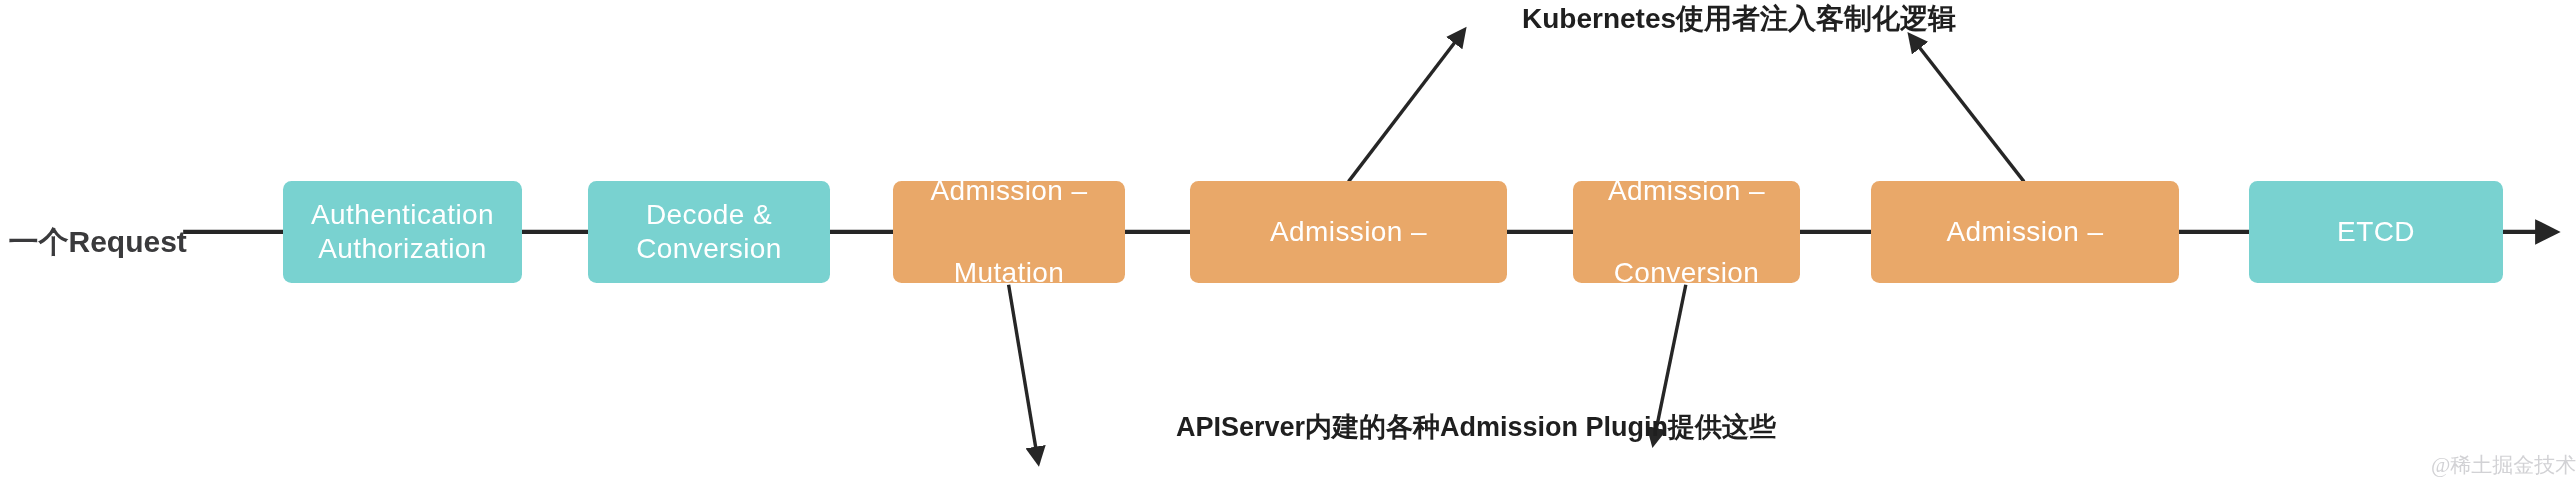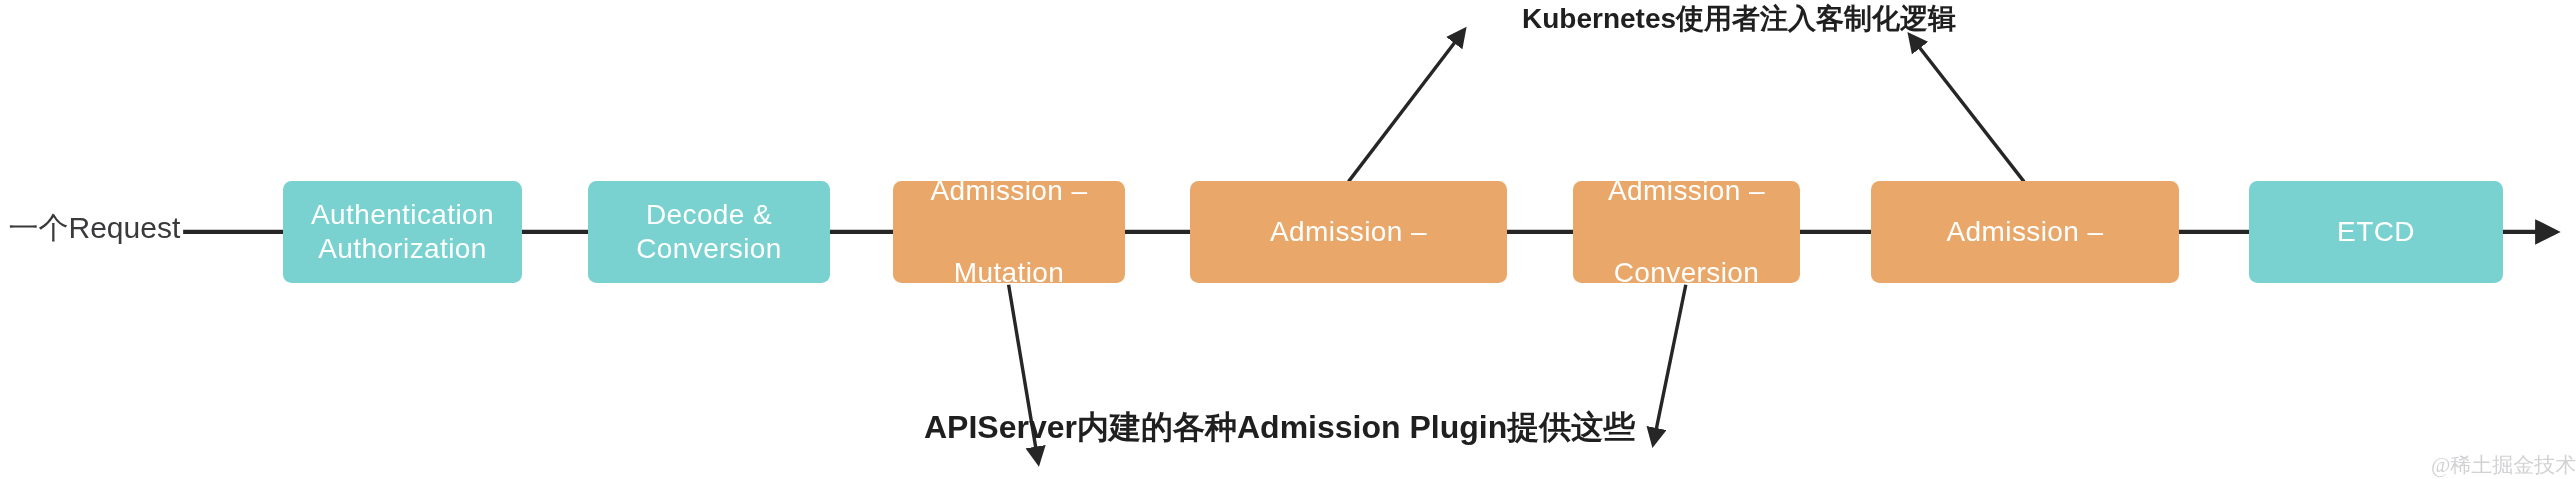--- a/index.html
+++ b/index.html
@@ -36,25 +36,25 @@
     text-align: center;
     z-index: 2;
     letter-spacing: 0.4px;
   }
   .node.teal   { background: var(--teal); }
   .node.orange { background: var(--orange); gap: 48px; }
 
   .request-label {
     position: absolute;
     left: 8.5px;
-    top: 206px;
+    top: 220px;
     height: 43px;
     line-height: 43px;
     font-size: 30px;
-    font-weight: 400;
+    font-weight: 700;
     color: #3a3a3c;
     z-index: 2;
     white-space: nowrap;
   }
   .annotation {
     position: absolute;
     color: var(--ink);
     font-weight: 600;
     z-index: 3;
     white-space: nowrap;
@@ -63,23 +63,23 @@
     left: 1478px;
     top: 3.4px;
     font-size: 28px;
     line-height: 32px;
     margin-left: 44px;
   }
   .annotation.bottom {
     left: 924px;
     width: 852px;
     top: 410px;
-    font-size: 32px;
+    font-size: 27px;
     line-height: 34px;
-    text-align: left;
+    text-align: right;
   }
   .watermark {
     position: absolute;
     left: 2431px;
     top: 451px;
     font-size: 21px;
     color: var(--watermark);
     font-family: "Liberation Serif", serif;
     z-index: 3;
     white-space: nowrap;

